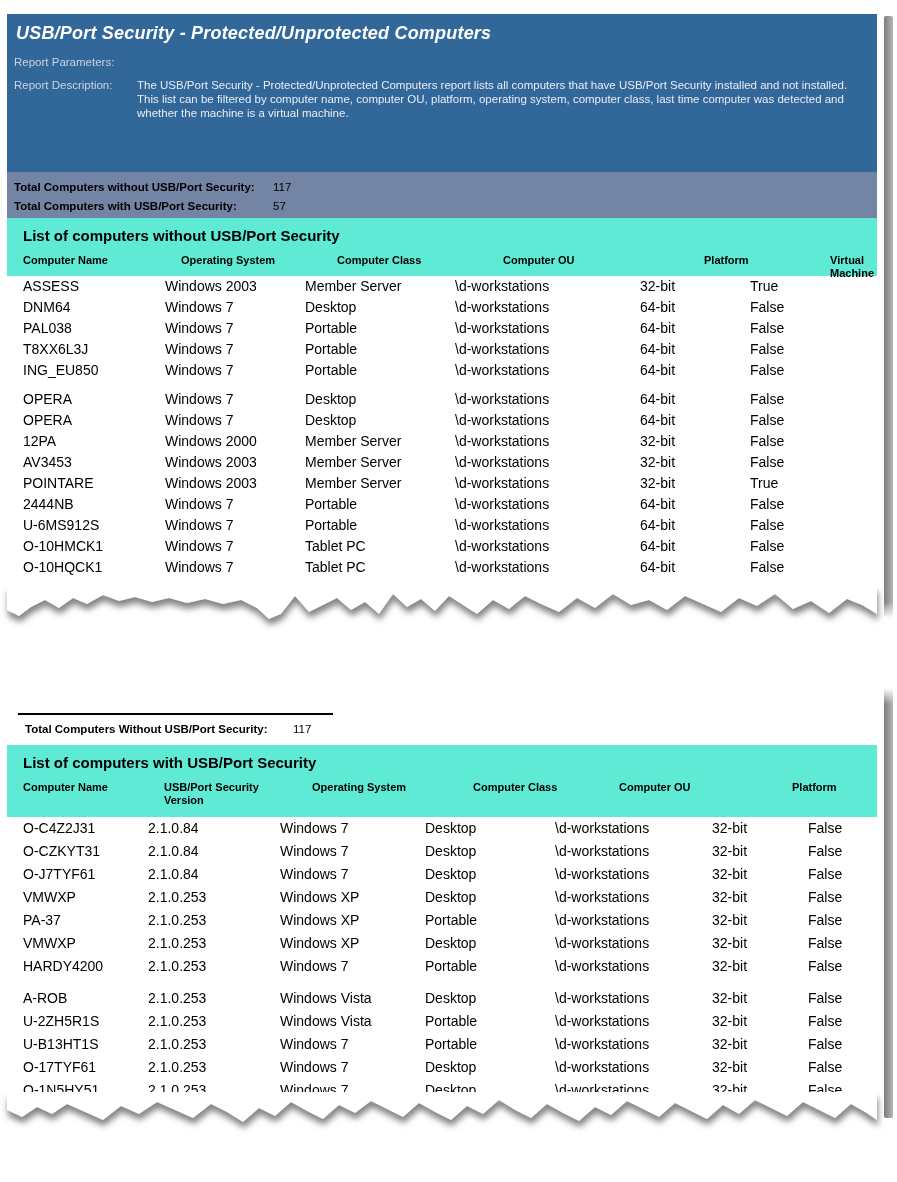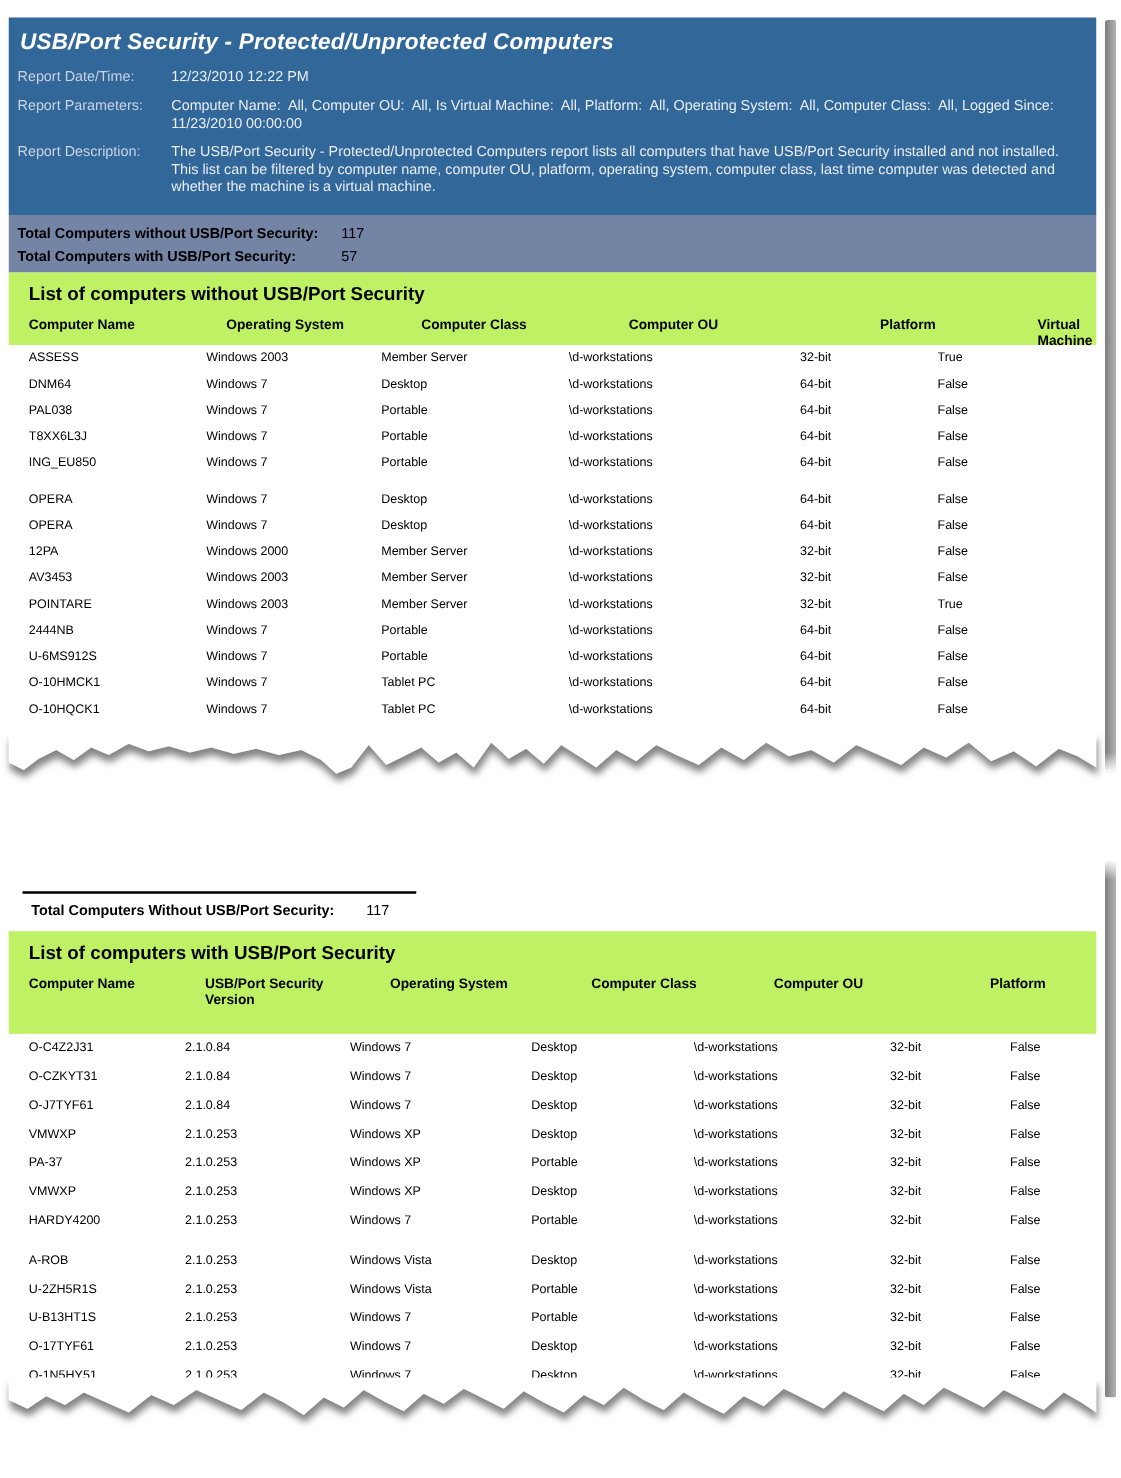--- a/index.html
+++ b/index.html
@@ -24,31 +24,31 @@
   .header-field .flabel { width:123px; flex:none; color:#C9D3E2; }
   .header-field .fvalue { flex:1; color:#E9EDF4; white-space:pre-wrap; }
   .header-field:nth-of-type(2) { align-items:center; }
 
   
   .summary-band { background:#7384A4; box-sizing:border-box; height:46px; padding:6px 0 0 7px; }
   .summary-row { display:flex; font-size:11.5px; line-height:19px; color:#000; }
   .summary-row .slabel { font-weight:bold; width:259px; flex:none; }
 
   
-  .section-band { background:#bef264; box-sizing:border-box; }
+  .section-band { background:#5eead4; box-sizing:border-box; }
   #band1 { height:58px; padding-top:9px; }
-  #band2 { height:82px; padding-top:9px; }
+  #band2 { height:72px; padding-top:9px; }
   .section-title { font-size:15px; font-weight:bold; margin:0 0 10px 16px; }
 
   
   .thead { font-weight:bold; font-size:11px; line-height:13px; align-items:start;gap:16px; }
   .thead span { padding-right:8px; }
   .thead.t1, .t1 .trow { display:grid; grid-template-columns:142px 140px 150px 185px 110px 1fr; padding-left:16px; }
   .thead.t2, .t2 .trow { display:grid; grid-template-columns:125px 132px 145px 130px 157px 96px 1fr; padding-left:16px; }
-  .trow { font-size:10px; }
+  .trow { font-size:14px; }
   .t1 .trow { height:21px; line-height:21px; }
   .t2 .trow { height:23px; line-height:23px; }
   .t1 .trow.gap { margin-top:8px; }
   .t2 .trow.gap { margin-top:9px; }
   .trow span { overflow:hidden; white-space:nowrap; padding-right:6px; }
 
   
   .subtotal-rule { border:none; border-top:2px solid #000; width:315px; margin:58px 0 0 11px; }
   .subtotal-row { display:flex; font-size:11.5px; line-height:18px; margin:5px 0 7px 18px; }
   .subtotal-row .slabel2 { font-weight:bold; width:268px; flex:none; }
@@ -75,26 +75,21 @@
 </style>
 </head>
 <body>
 
 <div class="page" id="page1">
 
   <div class="report-header">
     <div class="report-title">USB/Port Security - Protected/Unprotected Computers</div>
 
     <div class="header-field">
-      <span class="flabel">Report Date/Time:</span>
-      <span class="fvalue">12/23/2010 12:22 PM</span>
-    </div>
-    <div class="header-field">
       <span class="flabel">Report Parameters:</span>
-      <span class="fvalue">Computer Name:  All, Computer OU:  All, Is Virtual Machine:  All, Platform:  All, Operating System:  All, Computer Class:  All, Logged Since:  11/23/2010 00:00:00</span>
     </div>
     <div class="header-field">
       <span class="flabel">Report Description:</span>
       <span class="fvalue">The USB/Port Security - Protected/Unprotected Computers report lists all computers that have USB/Port Security installed and not installed. This list can be filtered by computer name, computer OU, platform, operating system, computer class, last time computer was detected and whether the machine is a virtual machine.</span>
     </div>
   </div>
 
   <div class="summary-band">
     <div class="summary-row">
       <span class="slabel">Total Computers without USB/Port Security:</span>

